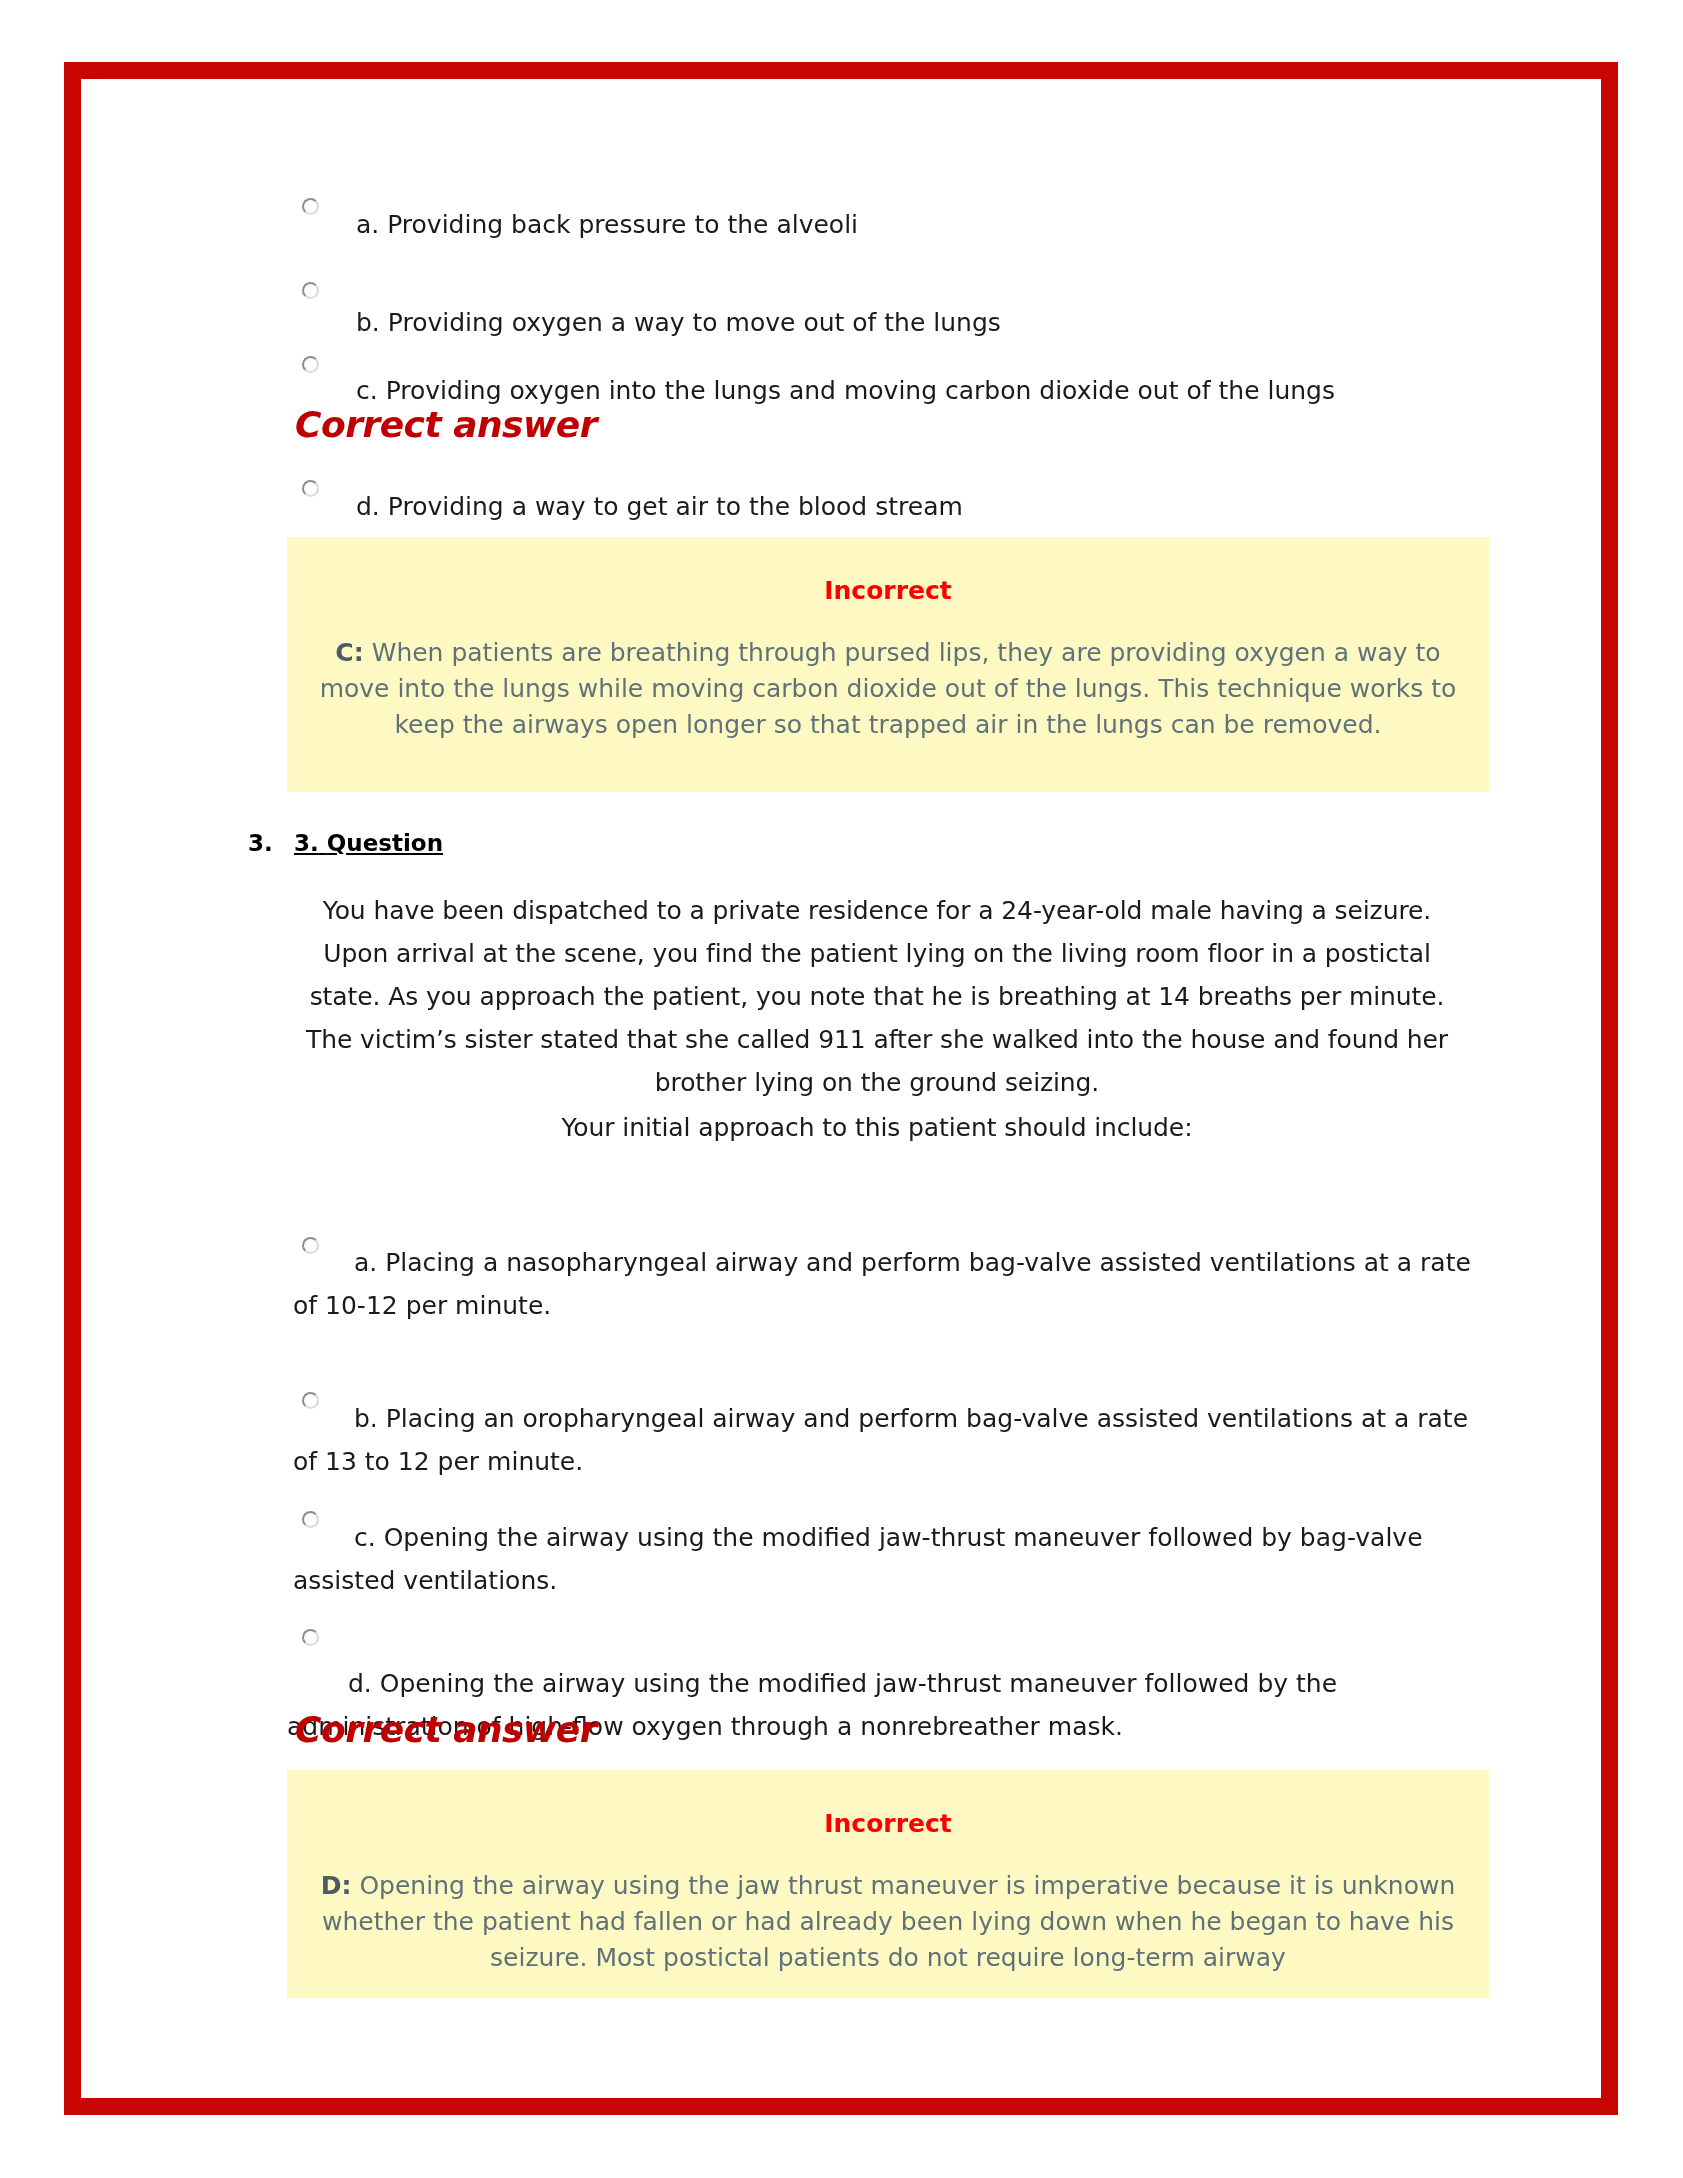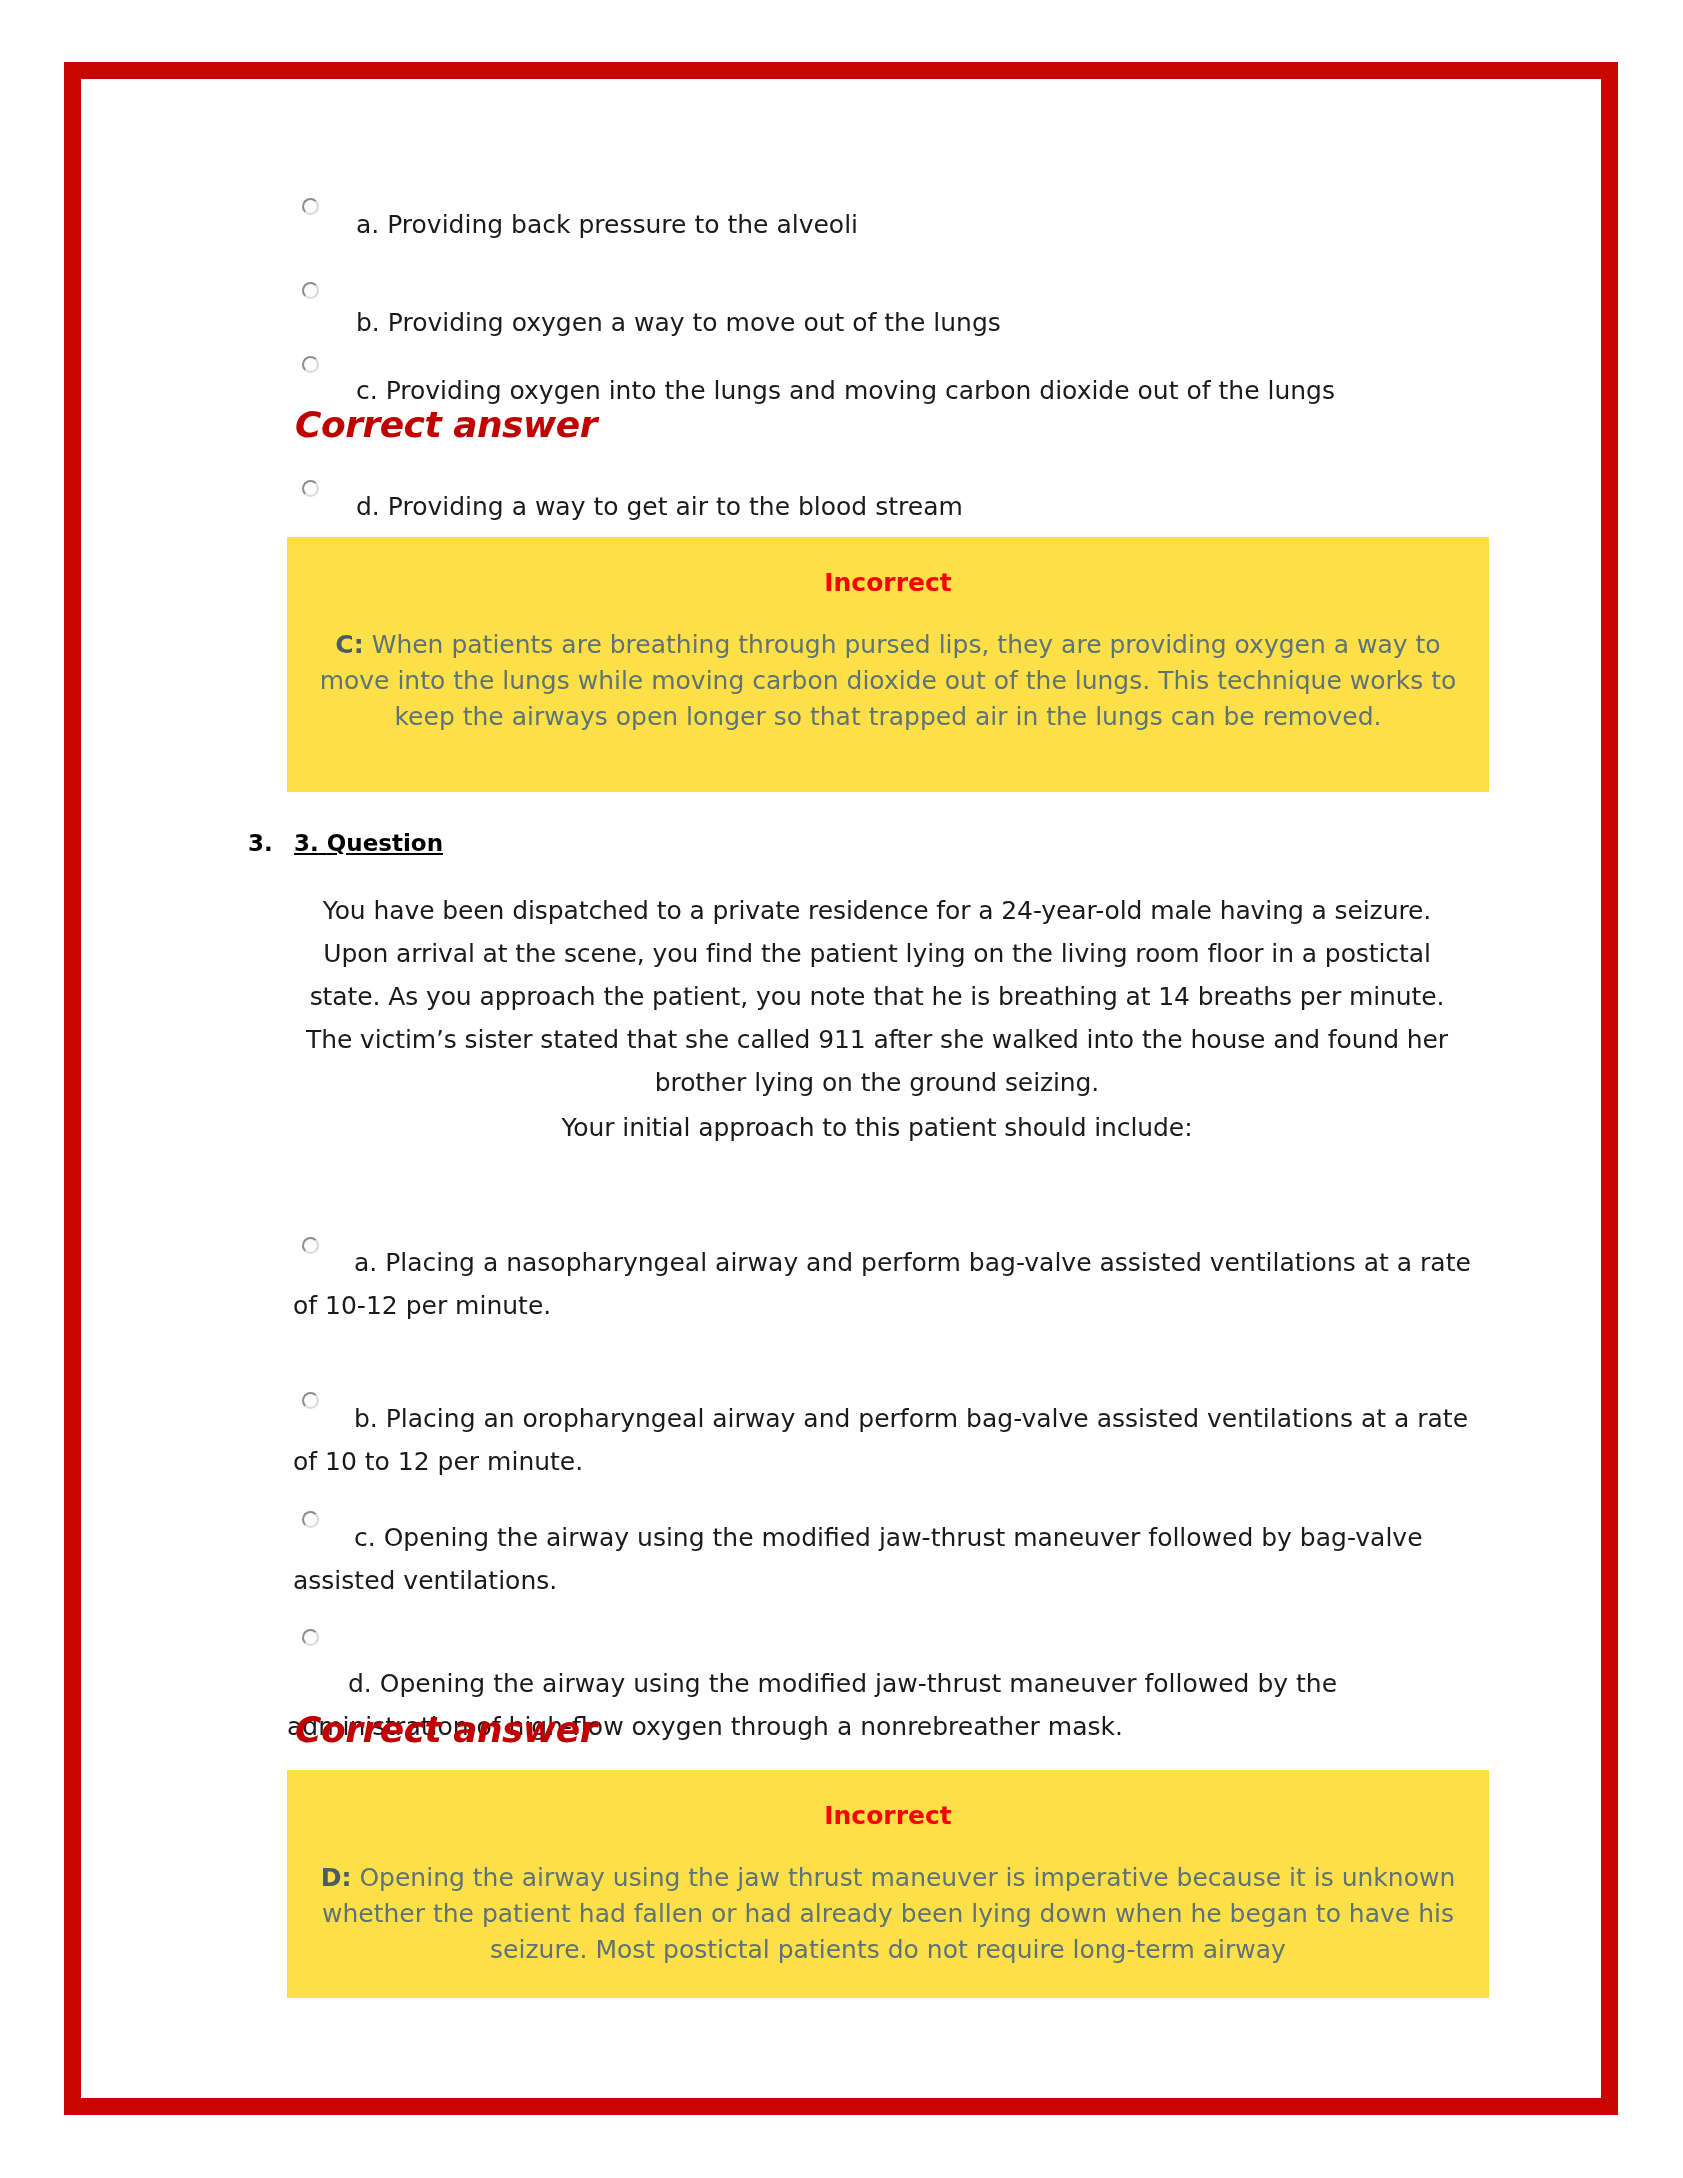--- a/index.html
+++ b/index.html
@@ -85,23 +85,23 @@
     font-weight: bold;
     font-style: italic;
     color: #c00000;
     letter-spacing: -0.5px;
     white-space: nowrap;
   }
 
   
   .feedback {
     position: absolute;
-    background: #fde047;
+    background: #fef9c3;
     box-sizing: border-box;
-    padding: 8px;
+    padding: 16px;
   }
   .feedback .fb-title {
     text-align: center;
     color: #fb0000;
     font-weight: bold;
     font-size: 25px;
     line-height: 30px;
   }
   .feedback .fb-body {
     text-align: center;
@@ -171,21 +171,21 @@
 
     <div class="para" style="left:293px; top:1106px; width:1168px;">Your initial approach to this patient should include:</div>
 
     <span class="radio" style="left:302px; top:1237px;"></span>
     <div class="option" style="left:293px; top:1241px; width:1178px;">
       <span class="opt-text">a. Placing a nasopharyngeal airway and perform bag-valve assisted ventilations at a rate of 10-12 per minute.</span>
     </div>
 
     <span class="radio" style="left:302px; top:1392px;"></span>
     <div class="option" style="left:293px; top:1397px; width:1178px;">
-      <span class="opt-text">b. Placing an oropharyngeal airway and perform bag-valve assisted ventilations at a rate of 10 to 12 per minute.</span>
+      <span class="opt-text">b. Placing an oropharyngeal airway and perform bag-valve assisted ventilations at a rate of 13 to 12 per minute.</span>
     </div>
 
     <span class="radio" style="left:302px; top:1511px;"></span>
     <div class="option" style="left:293px; top:1516px; width:1178px;">
       <span class="opt-text">c. Opening the airway using the modified jaw-thrust maneuver followed by bag-valve assisted ventilations.</span>
     </div>
 
     <span class="radio" style="left:302px; top:1629px;"></span>
     <div class="option" style="left:287px; top:1634px; width:1188px;margin-top:28px;">
       <span class="opt-text">d. Opening the airway using the modified jaw-thrust maneuver followed by the administration of high-flow oxygen through a nonrebreather mask.</span>

